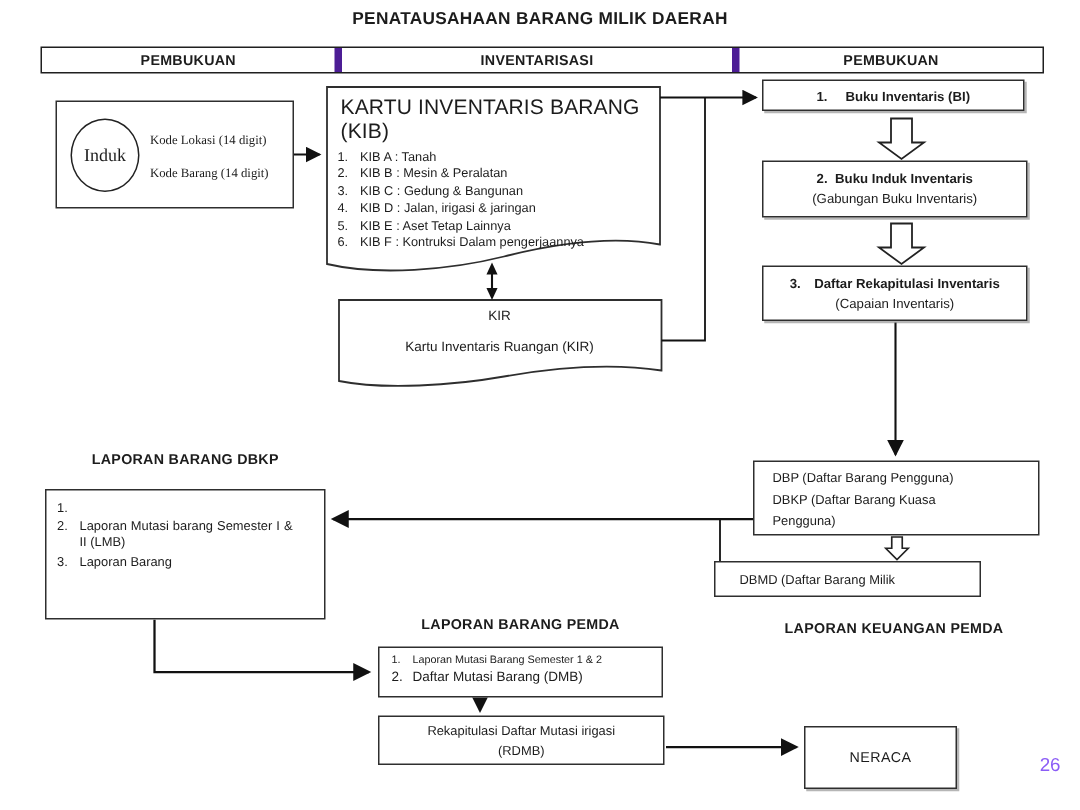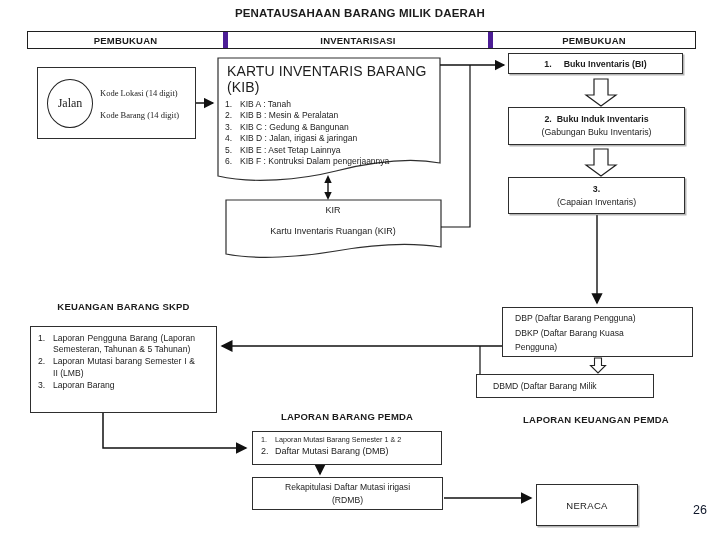--- a/index.html
+++ b/index.html
@@ -59,21 +59,21 @@
   
   .pemda-heading{left:252px;top:411px;width:190px;}
   .pemda-box{left:252px;top:431px;width:190px;height:34px;border-width:1.4px;padding:3px 4px 0 8px;}
   .pemda-box .li1{font-size:7.2px;line-height:10px;}
   .pemda-box .li2{font-size:9px;line-height:12px;}
   .pemda-box .li .n{width:14px;}
   .rdmb-box{left:252px;top:477px;width:191px;height:33px;text-align:center;font-size:8.6px;display:flex;flex-direction:column;justify-content:center;line-height:12.5px;}
   
   .keuangan-heading{left:496px;top:414px;width:200px;}
   .neraca-box{left:536px;top:484px;width:102px;height:42px;display:flex;align-items:center;justify-content:center;font-size:9.5px;letter-spacing:.3px;}
-  .pagenum{right:13px;top:503px;font-size:12.5px;color:#0f172a;}
+  .pagenum{right:13px;top:503px;font-size:12.5px;color:#8b5cf6;}
 </style>
 </head>
 <body>
 
 <div id="stage">
 
   <div class="abs title">PENATAUSAHAAN BARANG MILIK DAERAH</div>
 
   <div class="abs band">
     <div class="cell c1">PEMBUKUAN</div>
@@ -114,21 +114,21 @@
 
     <polyline points="103,413 103,448 246,448" fill="none" stroke="#111" stroke-width="1.5" marker-end="url(#ah)"></polyline>
 
     <line x1="320" y1="464" x2="320" y2="474" stroke="#111" stroke-width="1.4" marker-end="url(#ah)"></line>
 
     <line x1="444" y1="498" x2="531" y2="498" stroke="#111" stroke-width="1.5" marker-end="url(#ah)"></line>
   </svg>
 
   <div class="abs box logo-box">
     <div class="abs logo-circle">
-      <span>Jalan</span>
+      <span>Induk</span>
     </div>
     <div class="abs kode-lokasi">Kode Lokasi (14 digit)</div>
     <div class="abs kode-barang">Kode Barang (14 digit)</div>
   </div>
 
   <div class="abs kib-text">
     <div class="kib-title">KARTU INVENTARIS BARANG (KIB)</div>
     <div class="li">
         <span class="n">1.</span>
         <span class="t">KIB A : Tanah</span>
@@ -171,39 +171,39 @@
     <div class="numline" style="gap:5px">
       <span>2.</span>
       <span>Buku Induk Inventaris</span>
     </div>
     <div class="subline">(Gabungan Buku Inventaris)</div>
   </div>
 
   <div class="abs box rekap-box shadowed">
     <div class="numline" style="gap:9px">
       <span>3.</span>
+      <span>Daftar Rekapitulasi Inventaris</span>
     </div>
     <div class="subline">(Capaian Inventaris)</div>
   </div>
 
   <div class="abs box dbp-box">
     <div>DBP (Daftar Barang Pengguna)</div>
     <div>DBKP (Daftar Barang Kuasa</div>
     <div>Pengguna)</div>
   </div>
 
   <div class="abs box dbmd-box">
     <span>DBMD (Daftar Barang Milik</span>
   </div>
 
-  <div class="abs heading skpd-heading">KEUANGAN BARANG SKPD</div>
+  <div class="abs heading skpd-heading">LAPORAN BARANG DBKP</div>
   <div class="abs box skpd-box">
     <div class="li">
         <span class="n">1.</span>
-        <span class="t">Laporan Pengguna Barang (Laporan Semesteran, Tahunan &amp; 5 Tahunan)</span>
       </div>
     <div class="li">
         <span class="n">2.</span>
         <span class="t">Laporan Mutasi barang Semester I &amp; II (LMB)</span>
       </div>
     <div class="li">
         <span class="n">3.</span>
         <span class="t">Laporan Barang</span>
       </div>
   </div>

